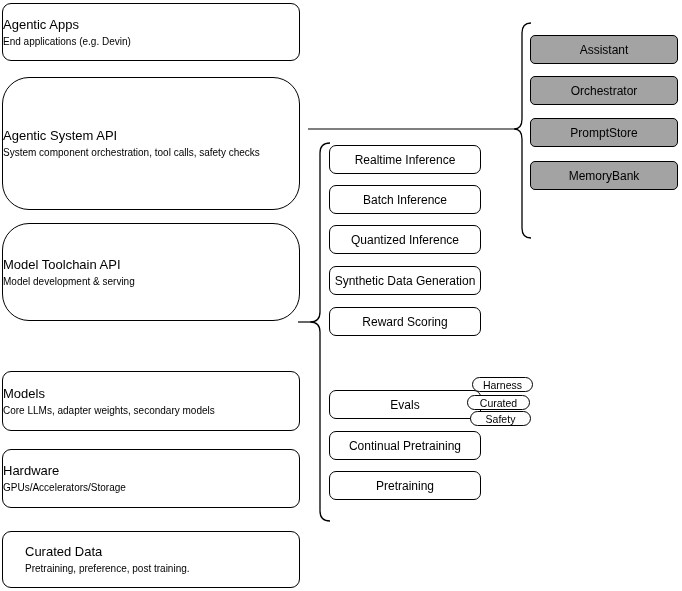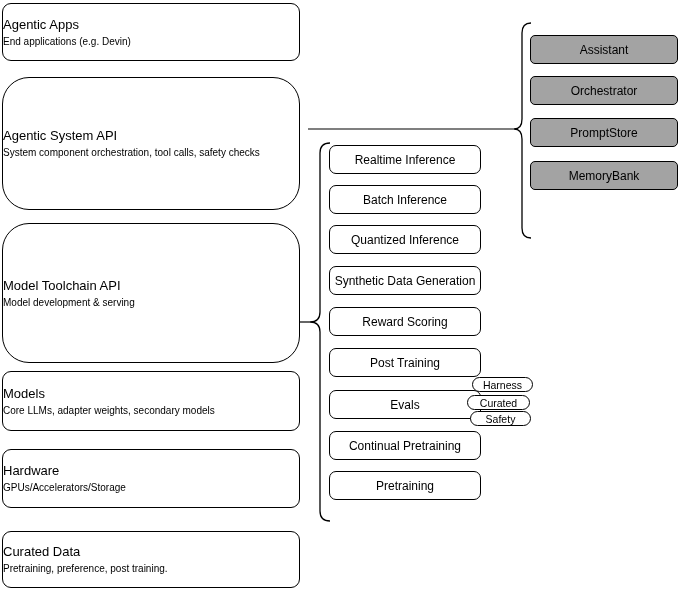--- a/index.html
+++ b/index.html
@@ -56,46 +56,45 @@
   <div class="node lbox rad-sm" style="top:3px;height:58px;">
     <div class="title">Agentic Apps</div>
     <div class="subtitle">End applications (e.g. Devin)</div>
   </div>
 
   <div class="node lbox rad-lg" style="top:77px;height:133px;">
     <div class="title">Agentic System API</div>
     <div class="subtitle">System component orchestration, tool calls, safety checks</div>
   </div>
 
-  <div class="node lbox rad-lg" style="top:223px;height:140px;">
+  <div class="node lbox rad-lg" style="top:223px;height:98px;">
     <div class="title">Model Toolchain API</div>
     <div class="subtitle">Model development &amp; serving</div>
   </div>
 
   <div class="node lbox rad-sm" style="top:371px;height:60px;">
     <div class="title">Models</div>
     <div class="subtitle">Core LLMs, adapter weights, secondary models</div>
   </div>
 
   <div class="node lbox rad-sm" style="top:449px;height:59px;">
     <div class="title">Hardware</div>
     <div class="subtitle">GPUs/Accelerators/Storage</div>
   </div>
 
-  <div class="node lbox rad-sm" style="top:531px;height:57px;">
+  <div class="node lbox rad-sm" style="top:531px;height:57px;padding-left:22px;">
     <div class="title">Curated Data</div>
     <div class="subtitle">Pretraining, preference, post training.</div>
   </div>
 
   <div class="mbox" style="top:145px;">Realtime Inference</div>
   <div class="mbox" style="top:185px;">Batch Inference</div>
   <div class="mbox" style="top:225px;">Quantized Inference</div>
   <div class="mbox" style="top:266px;">Synthetic Data Generation</div>
   <div class="mbox" style="top:307px;">Reward Scoring</div>
-  <div class="mbox" style="top:348px;">Post Training</div>
   <div class="mbox" style="top:390px;">Evals</div>
   <div class="mbox" style="top:431px;">Continual Pretraining</div>
   <div class="mbox" style="top:471px;">Pretraining</div>
 
   <div class="pill" style="left:472px;top:377px;width:61px;height:15px;">Harness</div>
   <div class="pill" style="left:467px;top:395px;width:63px;height:15px;">Curated</div>
   <div class="pill" style="left:470px;top:411px;width:61px;height:15px;">Safety</div>
 
   <div class="rbox" style="top:35px;">Assistant</div>
   <div class="rbox" style="top:76px;">Orchestrator</div>

